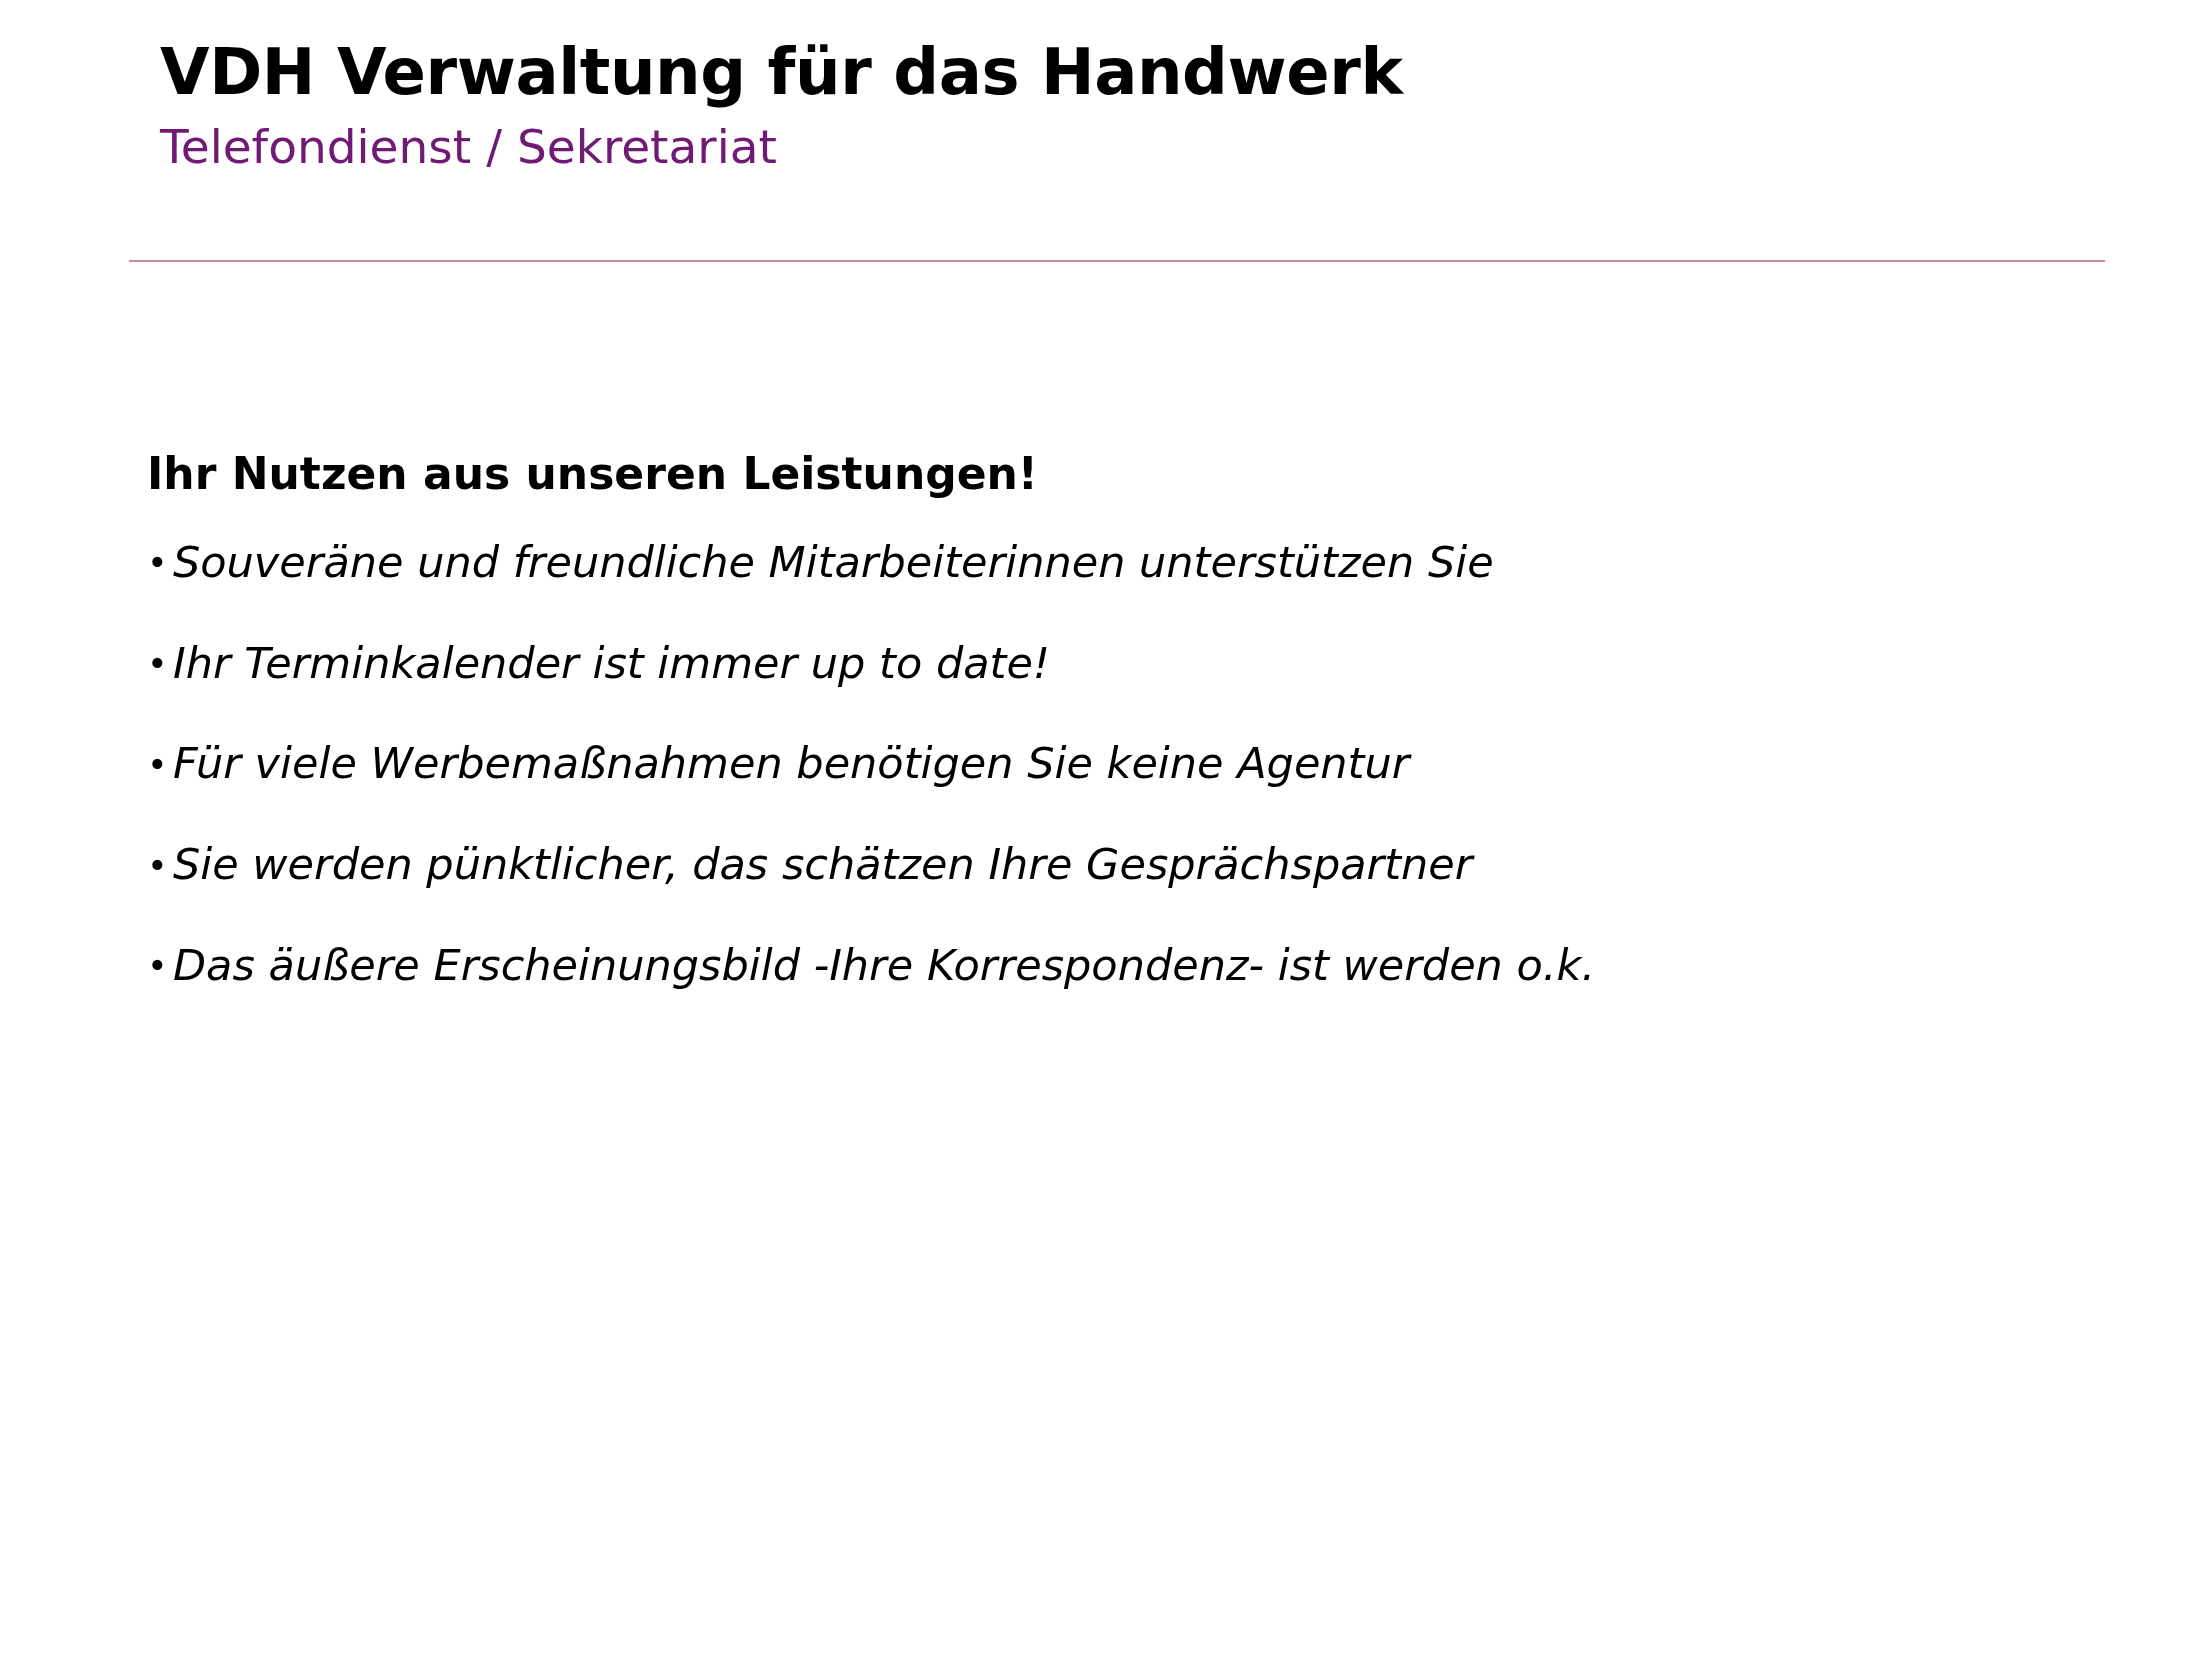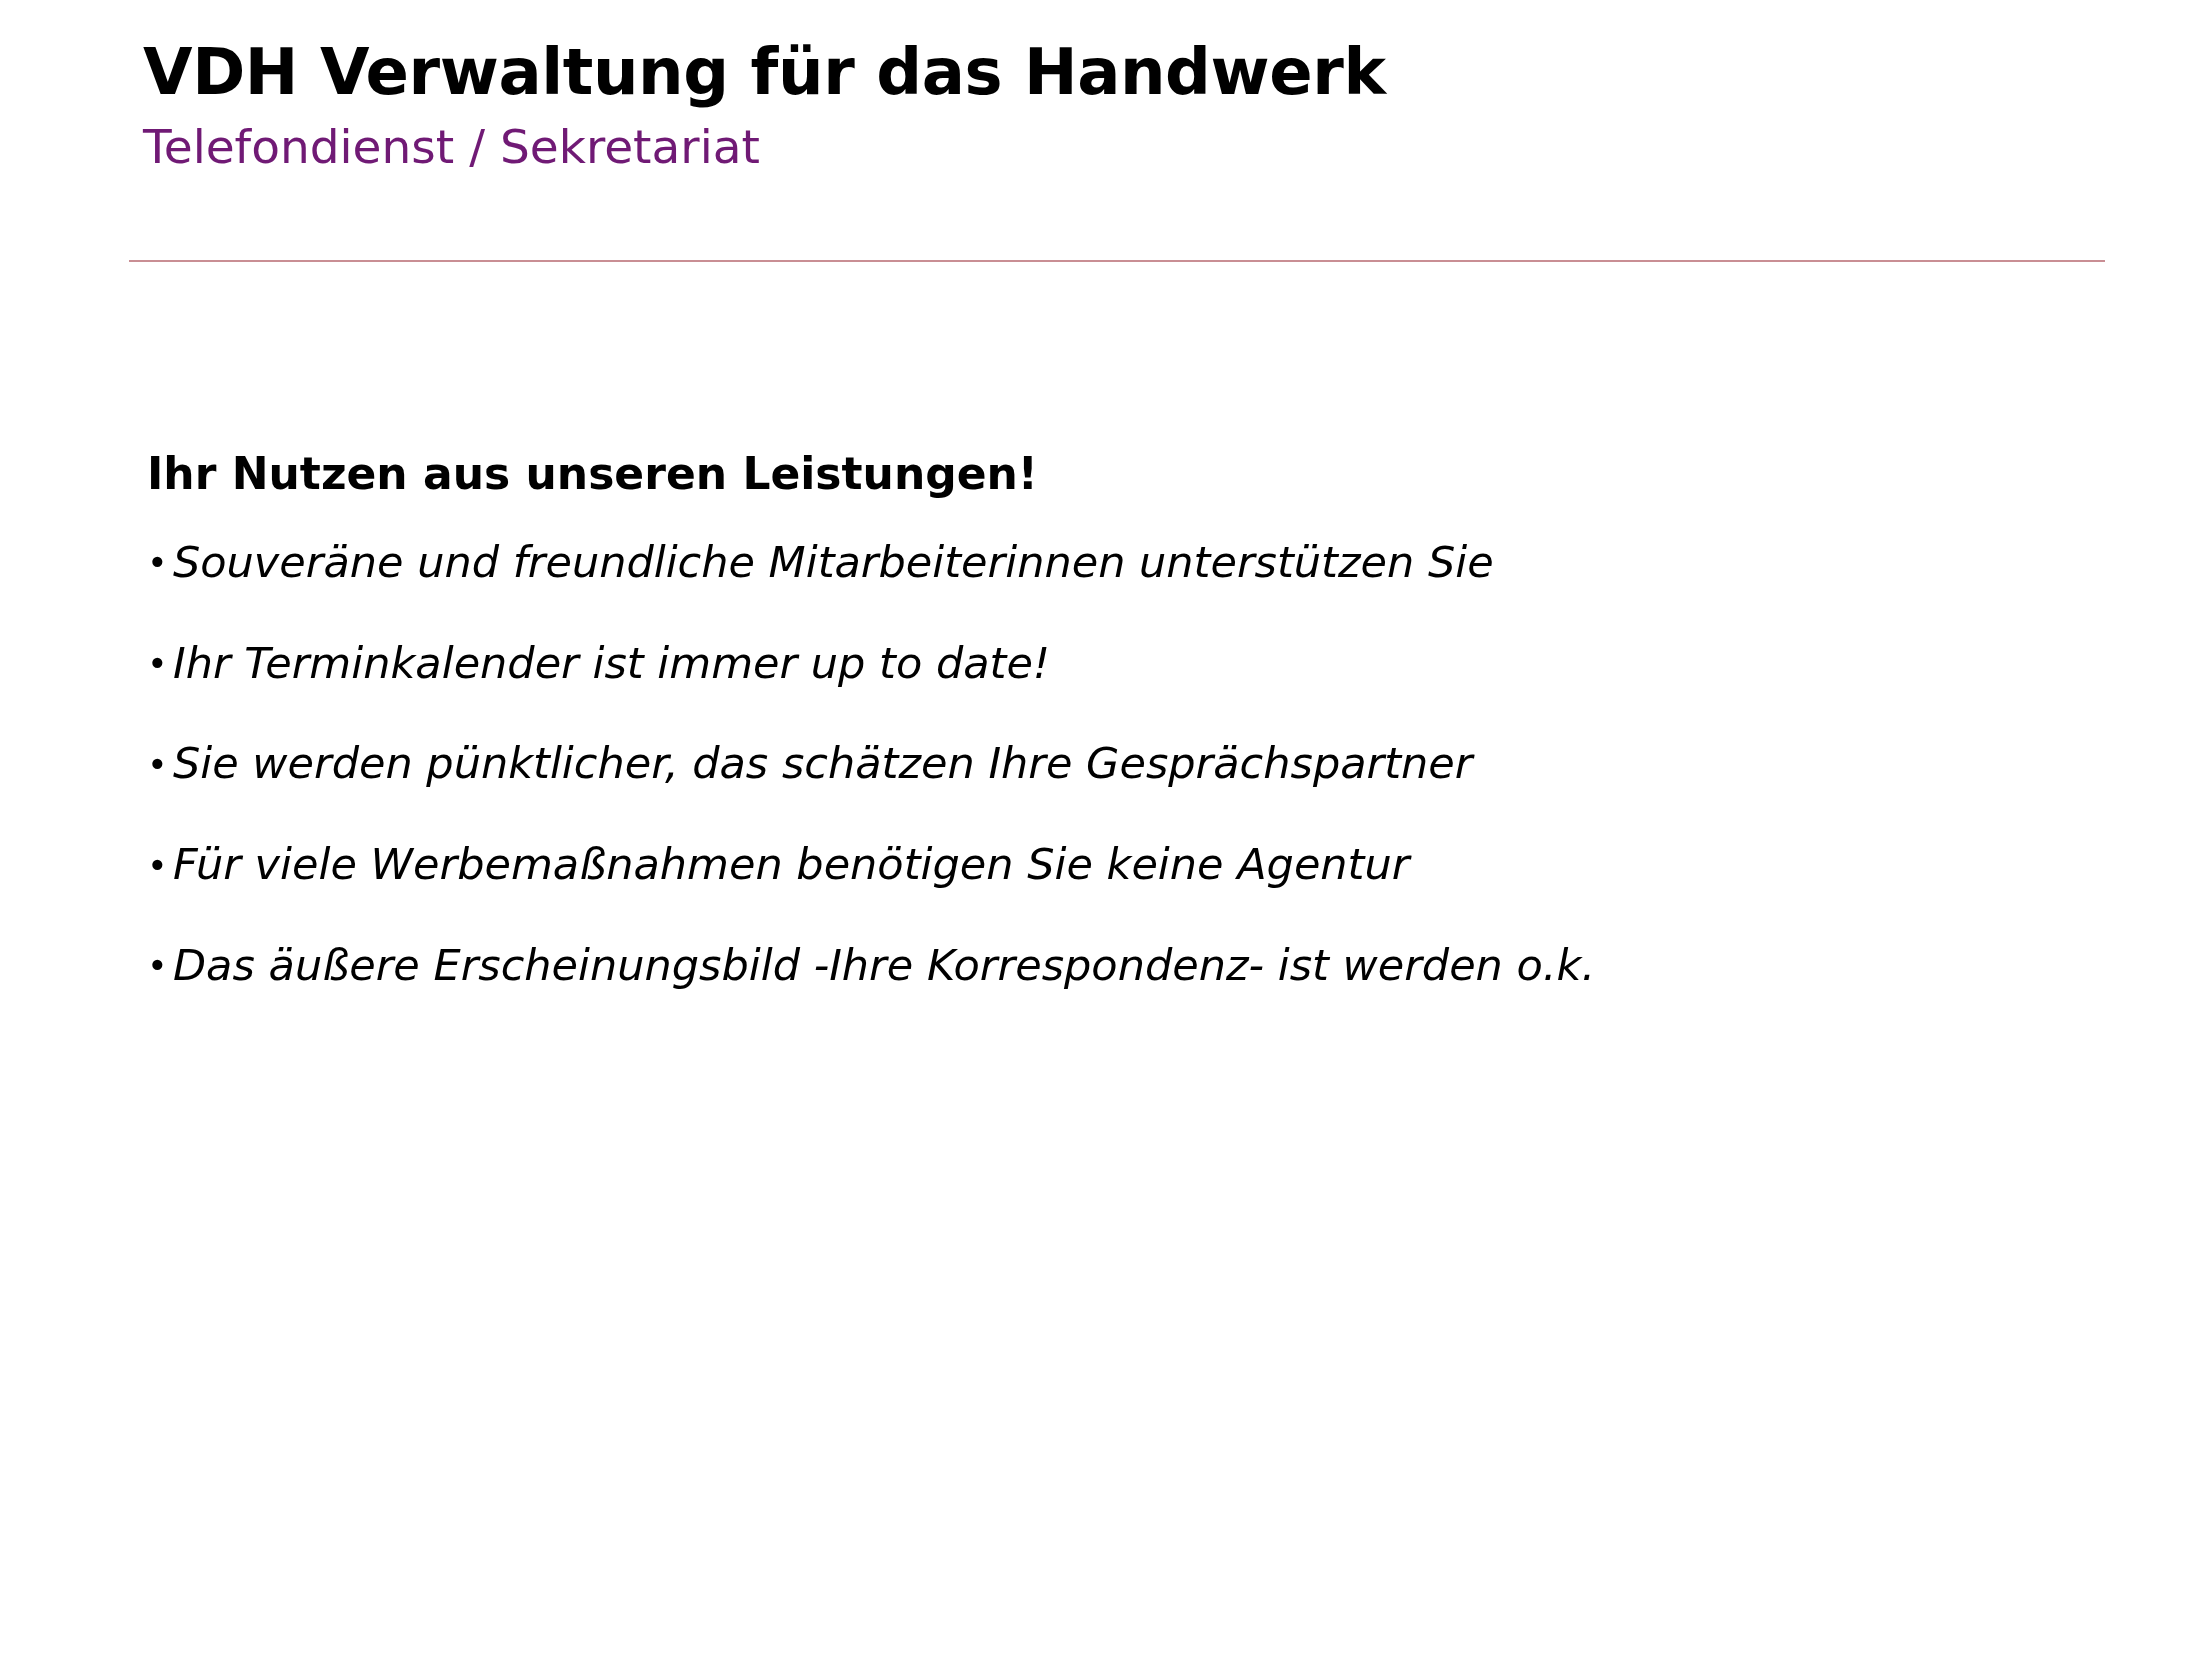--- a/index.html
+++ b/index.html
@@ -17,21 +17,21 @@
   .slide {
     position: relative;
     width: 2205px;
     height: 1654px;
     box-sizing: border-box;
     padding: 0;
     background: #ffffff;
   }
   .header {
     position: absolute;
-    left: 143px;
+    left: 160px;
     top: 37px;
     width: 1960px;
   }
   .title {
     font-size: 64px;
     font-weight: bold;
     line-height: 1.12;
     letter-spacing: -0.4px;
     color: #000000;
     margin: 0;
@@ -109,24 +109,24 @@
   <div class="body-block">
     <p class="lead">Ihr Nutzen aus unseren Leistungen!</p>
     <ul class="bullets">
       <li>
         <span class="bullet-dot">•</span><span class="bullet-text">Souveräne und freundliche Mitarbeiterinnen unterstützen Sie</span>
       </li>
       <li>
         <span class="bullet-dot">•</span><span class="bullet-text">Ihr Terminkalender ist immer up to date!</span>
       </li>
       <li>
-        <span class="bullet-dot">•</span><span class="bullet-text">Sie werden pünktlicher, das schätzen Ihre Gesprächspartner</span>
+        <span class="bullet-dot">•</span><span class="bullet-text">Für viele Werbemaßnahmen benötigen Sie keine Agentur</span>
       </li>
       <li>
-        <span class="bullet-dot">•</span><span class="bullet-text">Für viele Werbemaßnahmen benötigen Sie keine Agentur</span>
+        <span class="bullet-dot">•</span><span class="bullet-text">Sie werden pünktlicher, das schätzen Ihre Gesprächspartner</span>
       </li>
       <li>
         <span class="bullet-dot">•</span><span class="bullet-text">Das äußere Erscheinungsbild -Ihre Korrespondenz- ist werden o.k.</span>
       </li>
     </ul>
   </div>
 
 </div>
 
 

